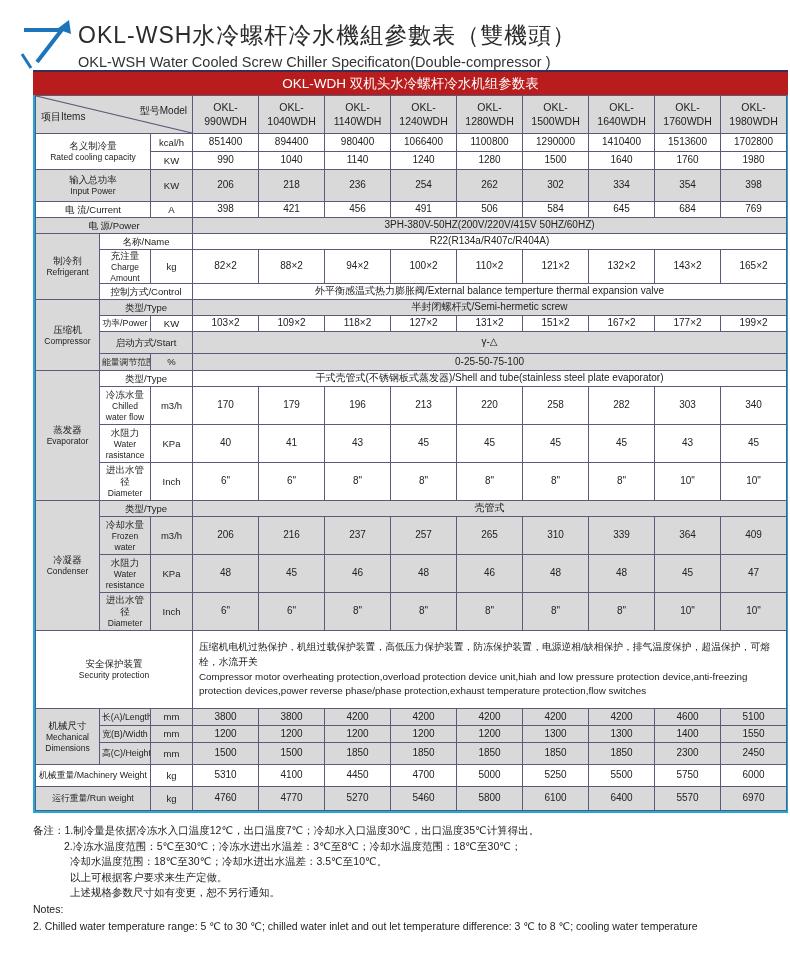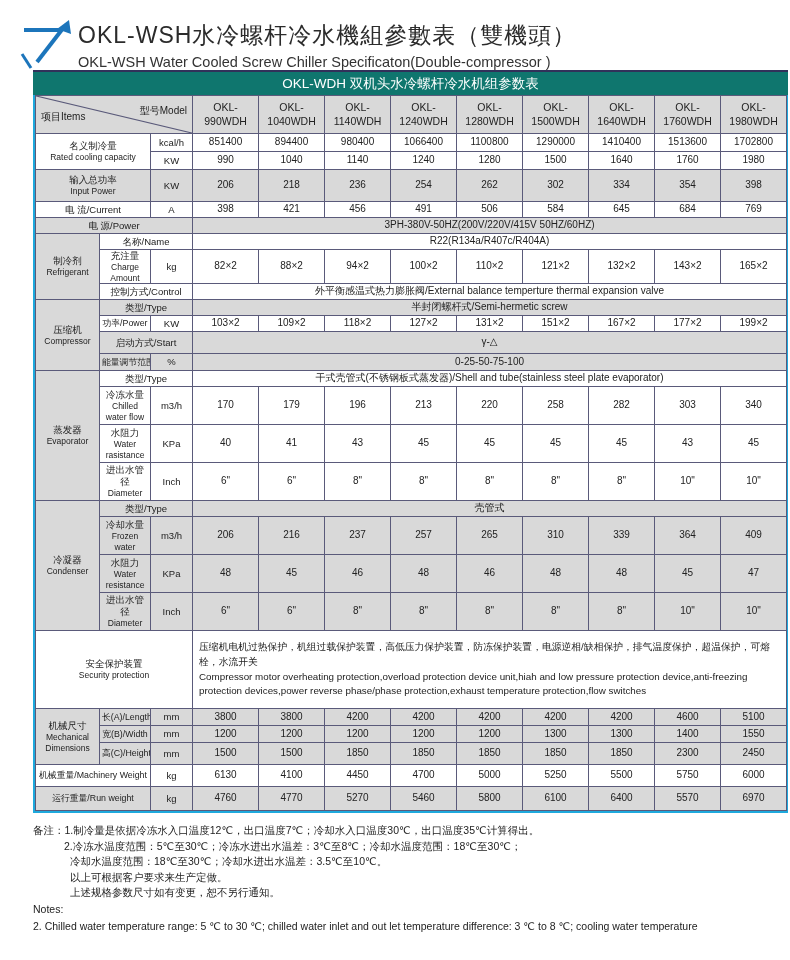--- a/index.html
+++ b/index.html
@@ -3,21 +3,21 @@
 <meta charset="utf-8">
 <style>
   html,body{margin:0;padding:0;}
   body{width:790px;height:960px;overflow:hidden;background:#fff;
        font-family:"Liberation Sans","DejaVu Sans",sans-serif;color:#222;}
   .hdr{display:flex;align-items:flex-end;padding:16px 0 0 14px;height:70px;box-sizing:border-box;}
   .logo{margin-top:8px;flex:0 0 auto;}
   .titles{margin-left:6px;}
   .t-zh{font-size:23px;letter-spacing:1px;color:#2b2b2b;}
   .t-en{font-size:14.5px;margin-top:3px;color:#333;}
-  .bar{margin-left:33px;width:755px;box-sizing:border-box;height:25px;background:#0f766e;
+  .bar{margin-left:33px;width:755px;box-sizing:border-box;height:25px;background:#b91c1c;
        border-top:2px solid #31315a;color:#fff;font-size:13.5px;text-align:center;line-height:23px;}
   .twrap{margin-left:33px;width:755px;box-sizing:border-box;border:2px solid #1ea9dd;border-top:none;}
   table{width:100%;border-collapse:collapse;table-layout:fixed;}
   td{border:1px solid #5a5a7a;font-size:10px;text-align:center;vertical-align:middle;
      padding:0 2px;line-height:1.25;overflow:hidden;}
   .g{background:#d9d9d9;}
   .en{font-size:8.5px;}
   .zh{font-size:9.5px;}
   .sl{font-size:8.8px;white-space:nowrap;}
   .u{font-size:9.5px;}
@@ -405,21 +405,21 @@
   <td class="g">1850</td>
   <td class="g">1850</td>
   <td class="g">1850</td>
   <td class="g">2300</td>
   <td class="g">2450</td>
 </tr>
 
 <tr style="height:22px">
   <td colspan="2" class="sl">机械重量/Machinery Weight</td>
   <td class="u">kg</td>
-  <td>6130</td>
+  <td>5310</td>
   <td>4100</td>
   <td>4450</td>
   <td>4700</td>
   <td>5000</td>
   <td>5250</td>
   <td>5500</td>
   <td>5750</td>
   <td>6000</td>
 </tr>
 <tr style="height:24px">

